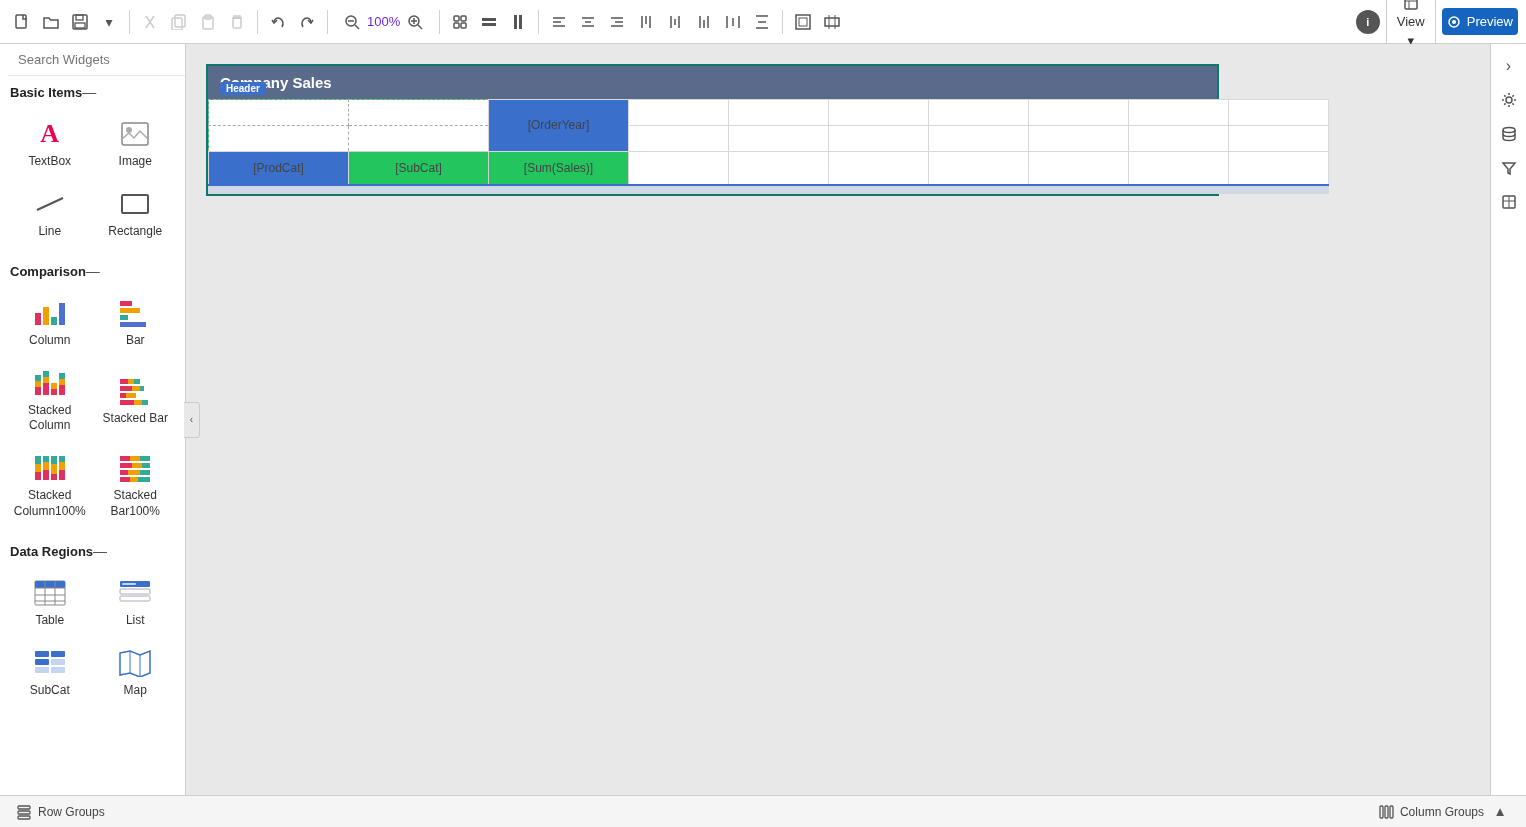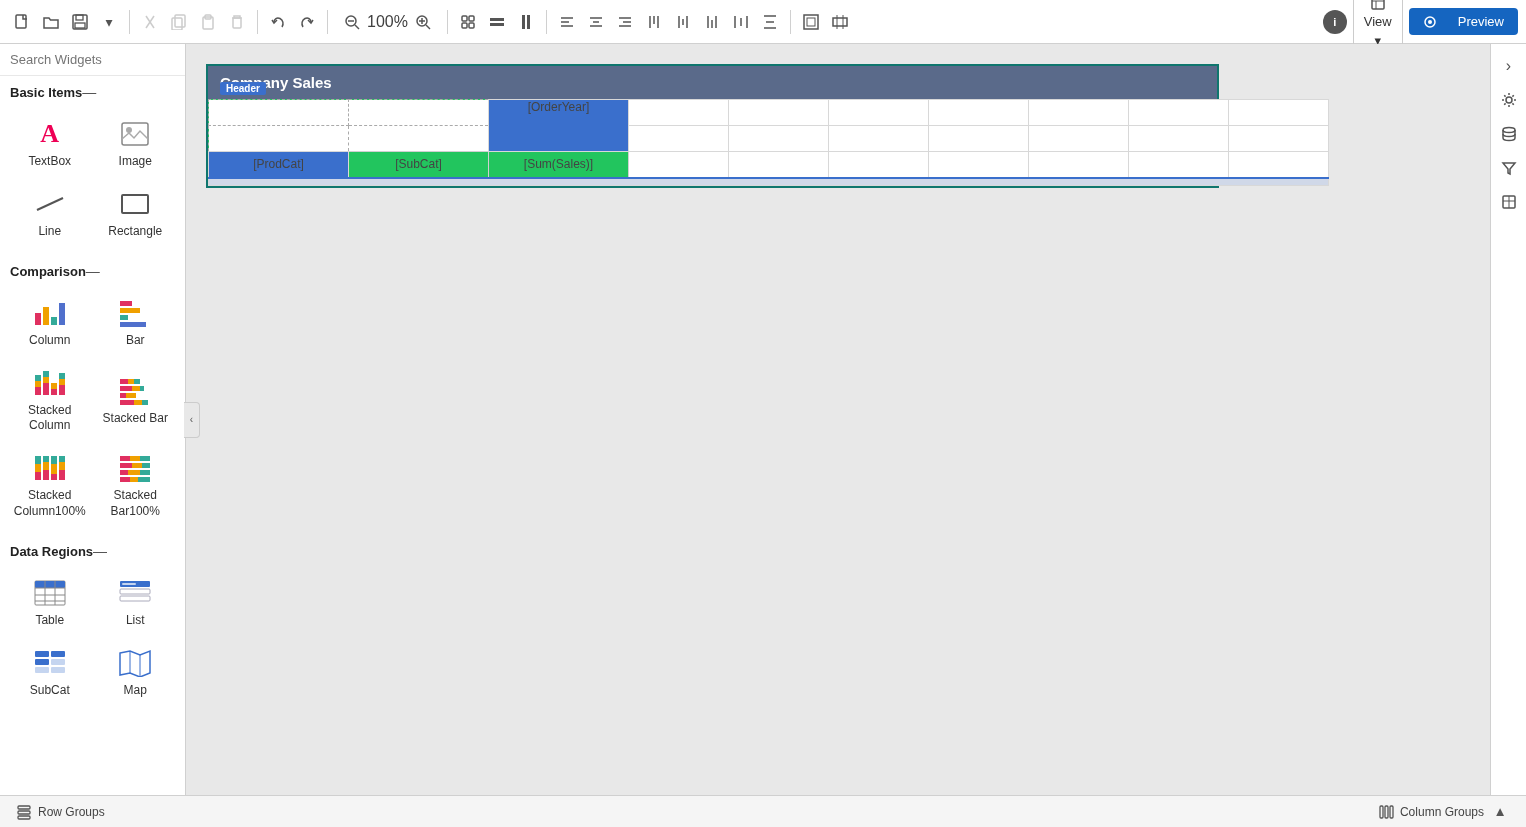--- a/index.html
+++ b/index.html
@@ -19,29 +19,29 @@
     .toolbar-btn {
       width: 28px; height: 28px;
       display: flex; align-items: center; justify-content: center;
       border: none; background: none; cursor: pointer; border-radius: 3px;
       color: #555; font-size: 14px;
     }
     .toolbar-btn.disabled { color: #ccc; cursor: default; }
     .toolbar-sep { width: 1px; height: 24px; background: #d0d0d0; margin: 0 4px; }
     .toolbar-zoom {
       display: flex; align-items: center; gap: 4px;
-      font-size: 16px; color: #404040; padding: 0 4px;
+      font-size: 13px; color: #6d28d9; padding: 0 4px;
     }
     .toolbar-right {
       margin-left: auto;
       display: flex; align-items: center; gap: 6px;
     }
     .btn-preview {
       background: #1565c0; color: white; border: none; border-radius: 4px;
-      padding: 6px 14px; font-size: 13px; cursor: pointer; display: flex; align-items: center; gap: 21px;
+      padding: 6px 5px; font-size: 13px; cursor: pointer; display: flex; align-items: center; gap: 6px;
     }
     .btn-view {
       background: none; border: 1px solid #ccc; border-radius: 4px;
       padding: 19px 10px; font-size: 13px; cursor: pointer; display: flex; align-items: center; gap: 4px; color: #333; flex-direction: column;
     }
     .info-circle {
       width: 24px; height: 24px; border-radius: 50%; background: #555; color: white;
       display: flex; align-items: center; justify-content: center; font-size: 11px; font-weight: bold;
     }
 
@@ -59,20 +59,21 @@
       border-right: 1px solid #d0d0d0;
       display: flex;
       flex-direction: column;
       overflow-y: auto;
       flex-shrink: 0;
     }
     .sidebar-search {
       display: flex; align-items: center; gap: 6px;
       padding: 8px 10px;
       border-bottom: 1px solid #e8e8e8;
+      margin-left: 8px;
     }
     .sidebar-search input {
       flex: 1; border: none; outline: none; font-size: 13px; color: #333; background: none;
     }
     .sidebar-section-header {
       display: flex; align-items: center; justify-content: flex-start;
       padding: 8px 10px 6px;
       font-size: 13px; font-weight: 600; color: #222;
     }
     .sidebar-section-header .collapse-btn {
@@ -647,21 +648,21 @@
             <col style="width:100px">
             <col style="width:100px">
             <col style="width:100px">
             <col style="width:100px">
           </colgroup>
           <tbody>
 
             <tr>
               <td class="dotted-cell"></td>
               <td class="dotted-cell"></td>
-              <td class="cell-blue cell-text" rowspan="2" style="vertical-align:top; padding:0 4px;">[OrderYear]</td>
+              <td class="cell-blue cell-text" rowspan="2" style="vertical-align:top; padding:18px 4px;">[OrderYear]</td>
               <td class="cell-light"></td>
               <td class="cell-light"></td>
               <td class="cell-light"></td>
               <td class="cell-light"></td>
               <td class="cell-light"></td>
               <td class="cell-light"></td>
               <td class="cell-light"></td>
             </tr>
 
             <tr>
@@ -670,21 +671,21 @@
               <td class="cell-light"></td>
               <td class="cell-light"></td>
               <td class="cell-light"></td>
               <td class="cell-light"></td>
               <td class="cell-light"></td>
               <td class="cell-light"></td>
               <td class="cell-light"></td>
             </tr>
 
             <tr>
-              <td class="cell-blue cell-text" style="padding: 2px 4px; margin-top: 48px;">[ProdCat]</td>
+              <td class="cell-blue cell-text" style="padding: 9px 4px; margin-top: 48px;">[ProdCat]</td>
               <td class="cell-text" style="padding: 2px 4px; border: 1px solid #d0d0d0; margin-left: 9px;">[SubCat]</td>
               <td class="cell-text" style="padding: 2px 4px; border: 1px solid #d0d0d0;">[Sum(Sales)]</td>
               <td class="cell-light"></td>
               <td class="cell-light"></td>
               <td class="cell-light"></td>
               <td class="cell-light"></td>
               <td class="cell-light"></td>
               <td class="cell-light"></td>
               <td class="cell-light"></td>
             </tr>

